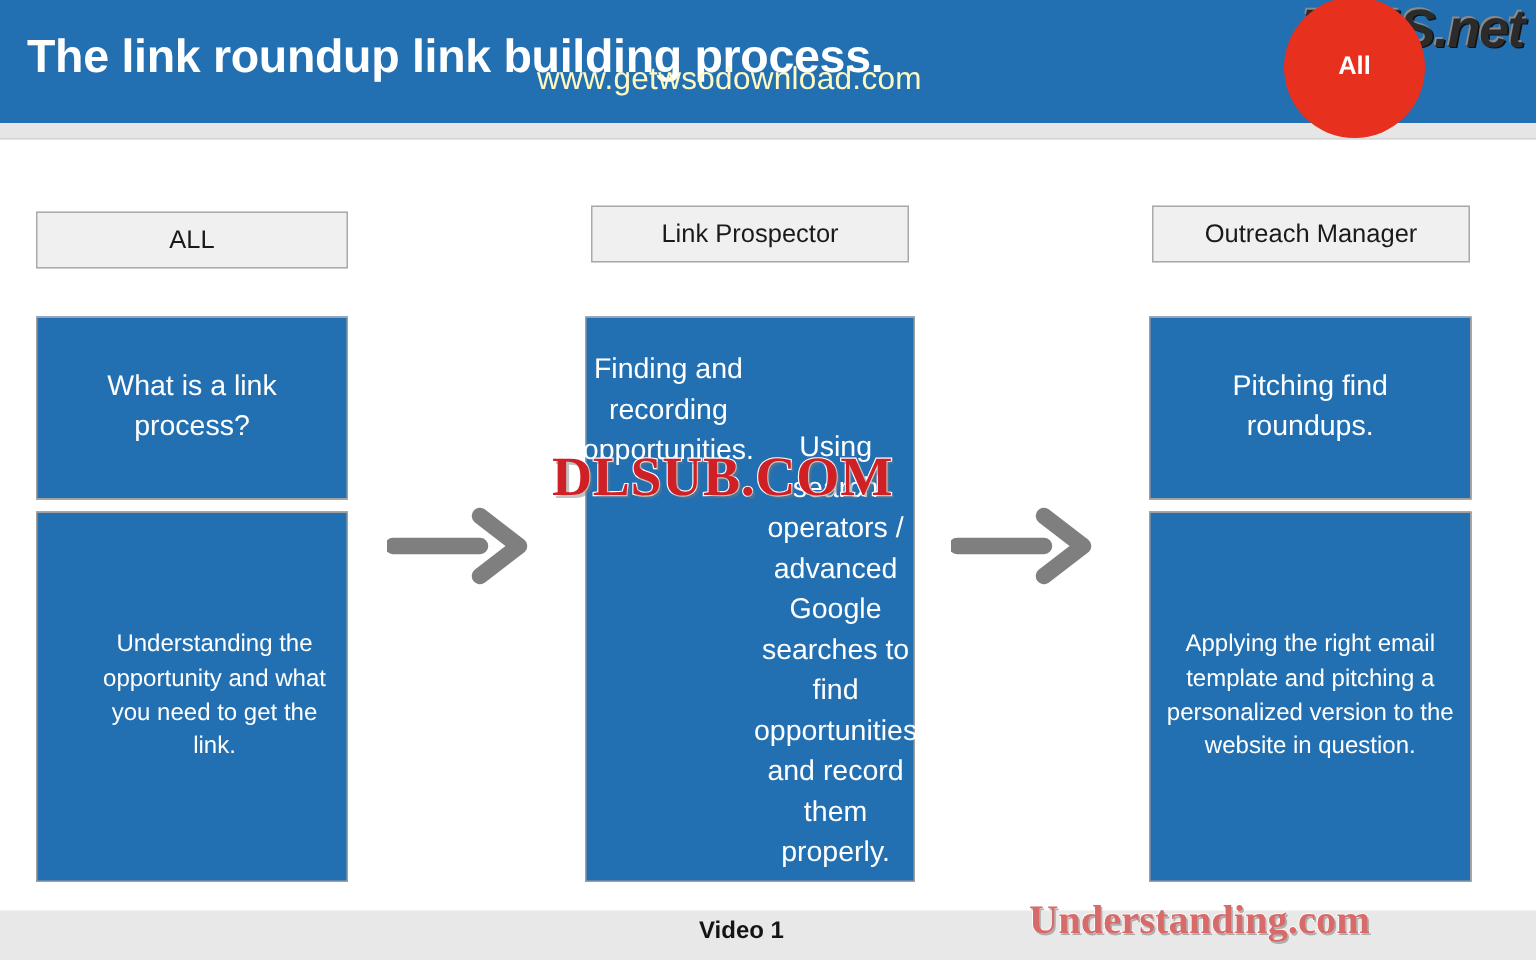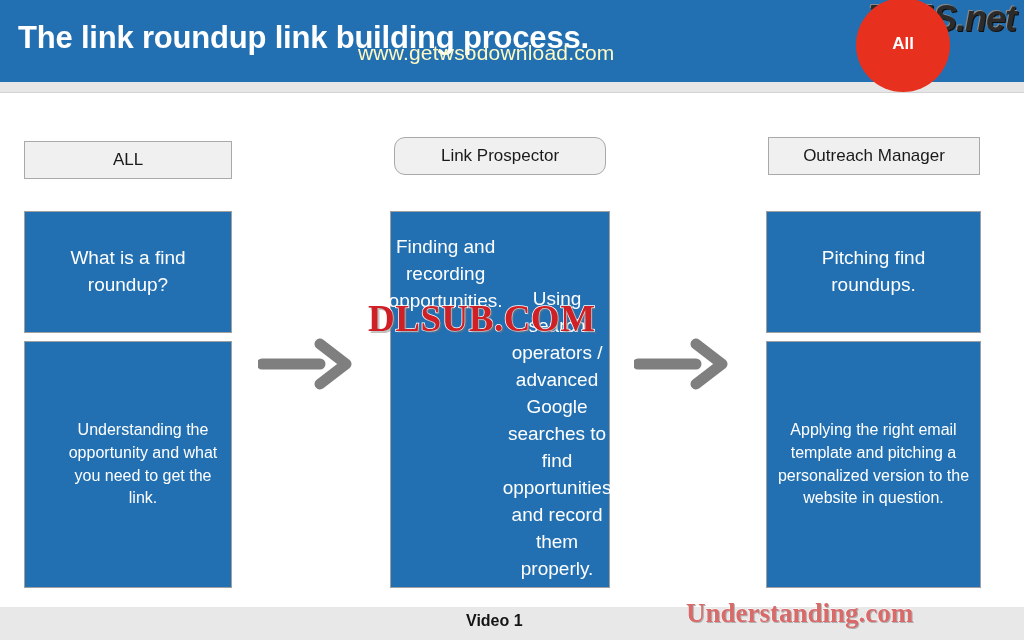--- a/index.html
+++ b/index.html
@@ -124,21 +124,21 @@
     padding: 6px 10px;
   }
   .flow-box.big { font-size: 16px; }
 
   
   #col1-header { left: 24px;  top: 141px; width: 208px; }
   #box-what-is-roundup   { left: 24px; top: 211px; width: 208px; height: 122px; }
   #box-understanding     { left: 24px; top: 341px; width: 208px; height: 247px; padding-left: 40px; }
 
   
-  #col2-header { left: 394px; top: 137px; width: 212px; border-radius: 11px; }
+  #col2-header { left: 394px; top: 137px; width: 212px; }
   #box-finding-recording { left: 390px; top: 211px; width: 220px; height: 377px;
                            align-items: flex-start; padding-top: 22px; flex-direction: row; }
   #box-finding-recording .para-top { width: 100%; }
   #box-finding-recording .para-bottom { width: 100%; margin-top: 52px; }
 
   
   #col3-header { left: 768px; top: 137px; width: 212px; }
   #box-pitching          { left: 766px; top: 211px; width: 215px; height: 122px; }
   #box-applying          { left: 766px; top: 341px; width: 215px; height: 247px; }
 
@@ -214,21 +214,21 @@
     <div id="tc4s-circle-label">All</div>
   </div>
 </div>
 <div id="header-underline"></div>
 
 <div class="col-header" id="col1-header">
   <span>ALL</span>
 </div>
 
 <div class="flow-box" id="box-what-is-roundup">
-  <span>What is a find roundup?</span>
+  <span>What is a link process?</span>
 </div>
 
 <div class="flow-box big" id="box-understanding">
   <span>Understanding the opportunity and what you need to get the link.</span>
 </div>
 
 <div class="arrow" id="arrow-1">
   <svg width="98" height="52" viewBox="0 0 98 52" xmlns="http://www.w3.org/2000/svg">
     <line x1="4" y1="26" x2="62" y2="26" stroke="#7f7f7f" stroke-width="11" stroke-linecap="round"></line>
     <polyline points="62,6 88,26 62,46" fill="none" stroke="#7f7f7f" stroke-width="11" stroke-linecap="round" stroke-linejoin="round"></polyline>

